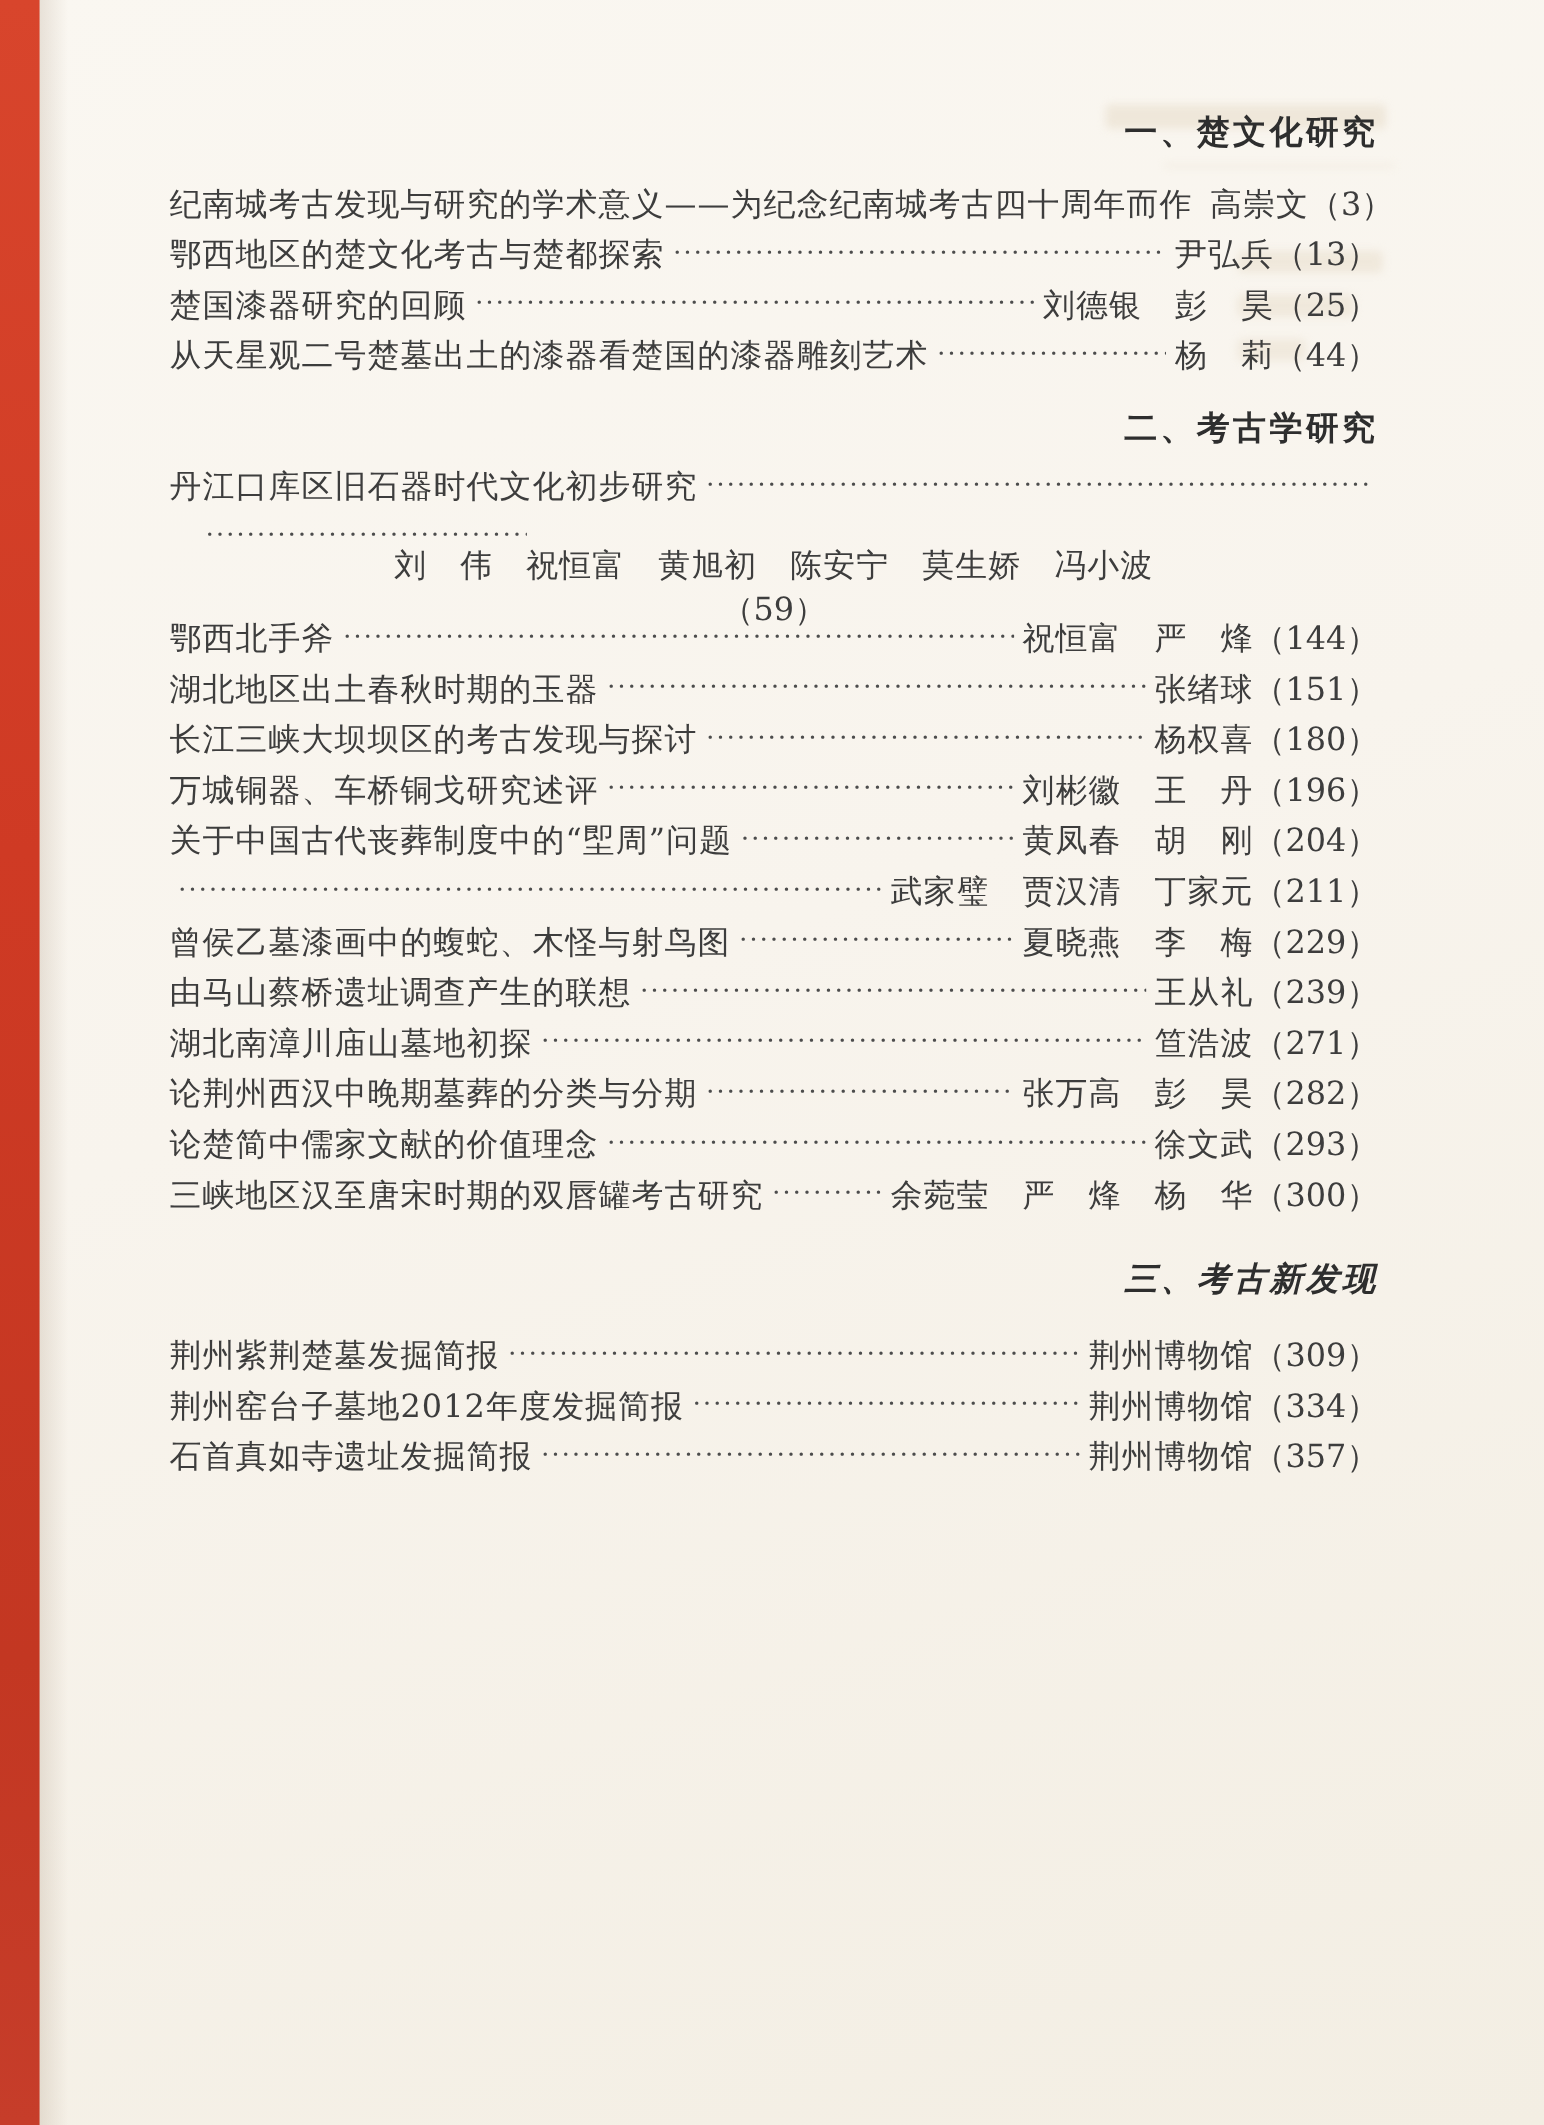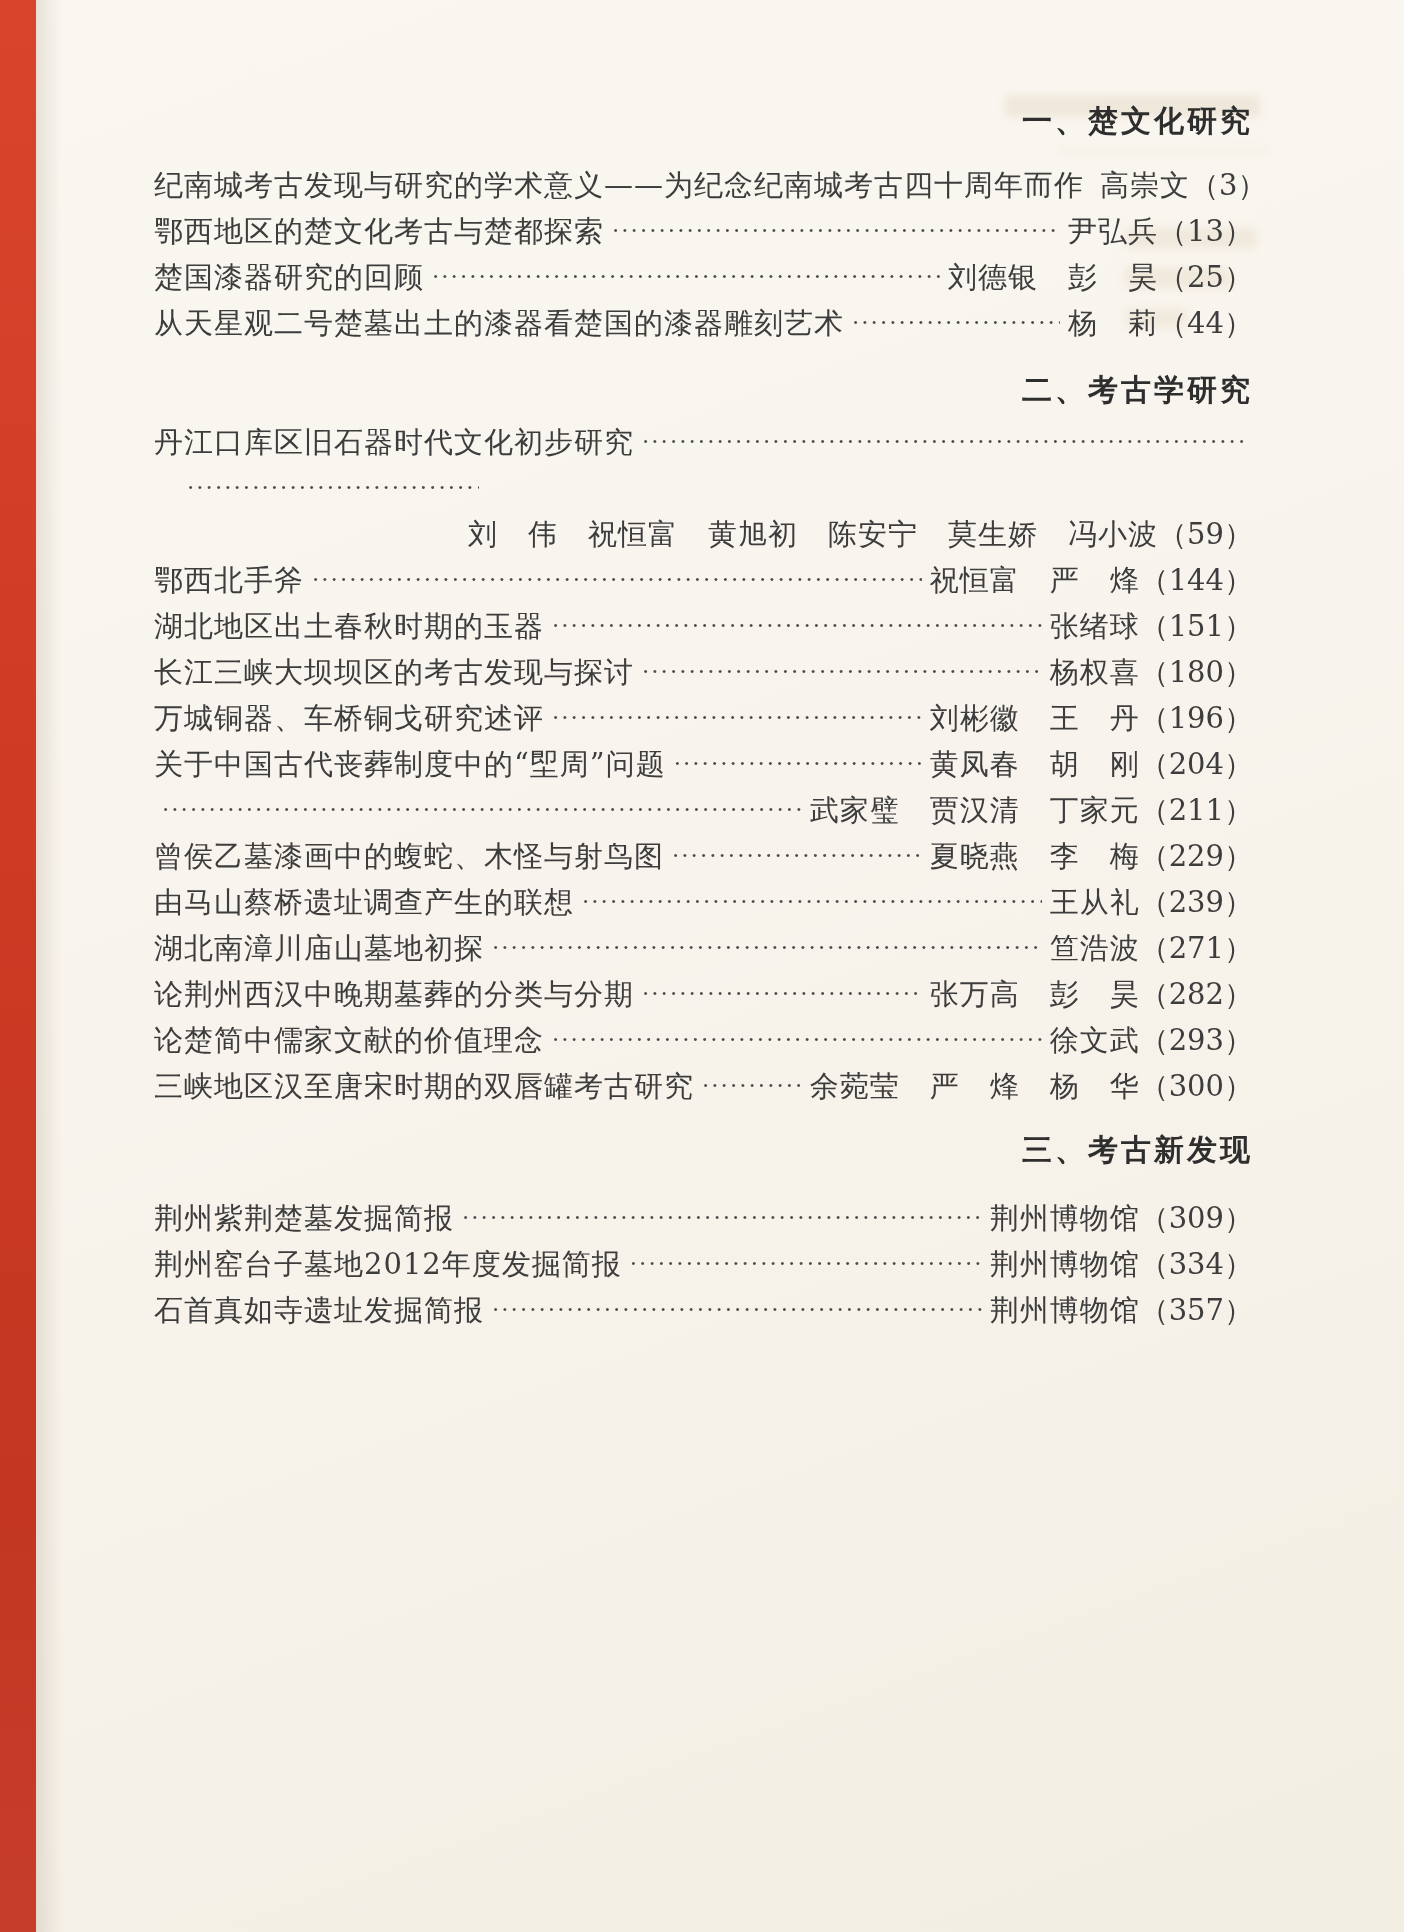--- a/index.html
+++ b/index.html
@@ -29,21 +29,21 @@
     letter-spacing:2px;color:#333;
   }
   .sec-heading{
     text-align:right;
     font-family:"DejaVu Sans","Liberation Sans",sans-serif;
     font-weight:bold;font-size:30px;line-height:36px;color:#2e2e2e;
     letter-spacing:3px;
   }
   .h1{margin-top:103px;}
   .h2{margin-top:25px;}
-  .h3{margin-top:22px;}
+  .h3{margin-top:36px;font-style:italic;}
   .list{margin-top:24px;text-align:center;}
   .list2{margin-top:12px;}
   .list3{margin-top:28px;}
   .entry{
     display:flex;align-items:center;
     height:46px;font-size:29px;white-space:nowrap;
   }
   .etitle{flex:0 0 auto;letter-spacing:1px;}
   .leader{
     flex:1 1 0;overflow:hidden;margin:0 8px;
@@ -51,21 +51,21 @@
     transform:translateY(-2px);
   }
   .leader-fixed{
     flex:0 0 292px;overflow:hidden;margin:0 8px 0 0;
     font-size:23px;letter-spacing:2px;color:#4c4c4c;
     transform:translateY(-2px);
   }
   .eauthors{flex:0 0 auto;letter-spacing:1px;}
   .epage{flex:0 0 auto;letter-spacing:0;}
   .entry-la{padding-left:33px;padding-right:80px;}
-  .entry-ap{justify-content:flex-end;}
+  .entry-ap{justify-content:center;flex-direction:column;}
   .ghost{position:absolute;background:#e7dcc9;filter:blur(4px);border-radius:4px;}
   .g1{left:1005px;top:95px;width:255px;height:22px;opacity:.55;}
   .g2{left:1058px;top:149px;width:210px;height:3px;opacity:.45;}
   .g3{left:1125px;top:228px;width:132px;height:20px;opacity:.5;}
   .g4{left:1125px;top:268px;width:106px;height:20px;opacity:.5;}
   .g5{left:1125px;top:308px;width:62px;height:20px;opacity:.45;}
 </style>
 </head>
 <body>
 

